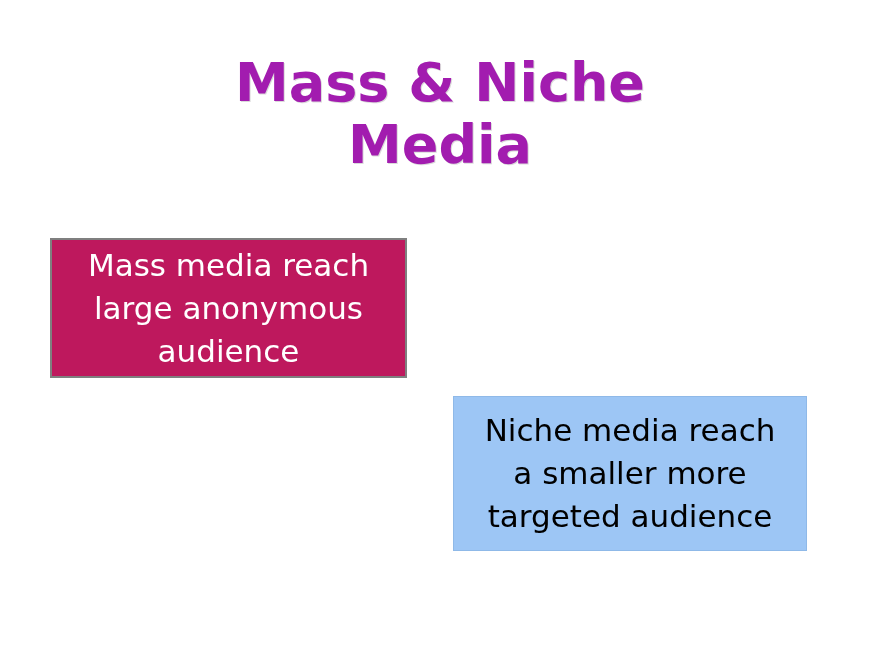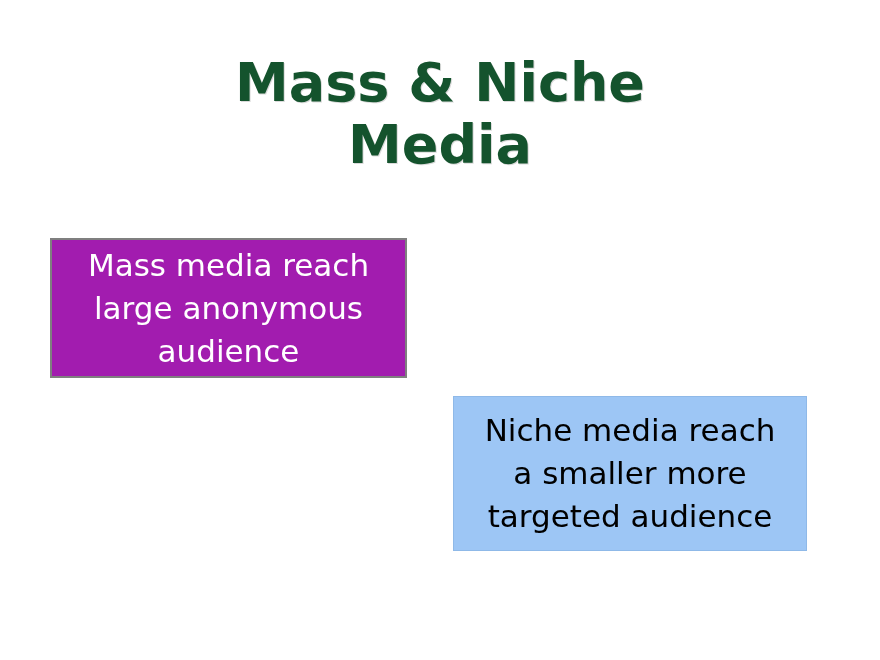--- a/index.html
+++ b/index.html
@@ -21,21 +21,21 @@
   #slide-title {
     position: absolute;
     left: 0px;
     top: 52px;
     width: 880px;
     text-align: center;
     font-family: "DejaVu Sans", sans-serif;
     font-weight: bold;
     font-size: 54px;
     line-height: 62px;
-    color: #14532d;
+    color: #a21caf;
     letter-spacing: 0px;
     text-shadow: 1px 1px 0 rgba(150,150,150,0.35);
     white-space: pre-line;
   }
   .text-box {
     position: absolute;
     box-sizing: border-box;
     display: flex;
     align-items: center;
     justify-content: center;
@@ -47,21 +47,21 @@
     font-family: "DejaVu Sans", sans-serif;
     font-size: 31px;
     line-height: 43px;
     white-space: pre-line;
   }
   #mass-media-box {
     left: 50px;
     top: 238px;
     width: 357px;
     height: 140px;
-    background: #a21caf;
+    background: #be185d;
     border: 2px solid #7f7f7f;
     color: #ffffff;
   }
   #niche-media-box {
     left: 453px;
     top: 396px;
     width: 354px;
     height: 155px;
     background: #9dc6f5;
     border: 1px solid #8fb9e8;

